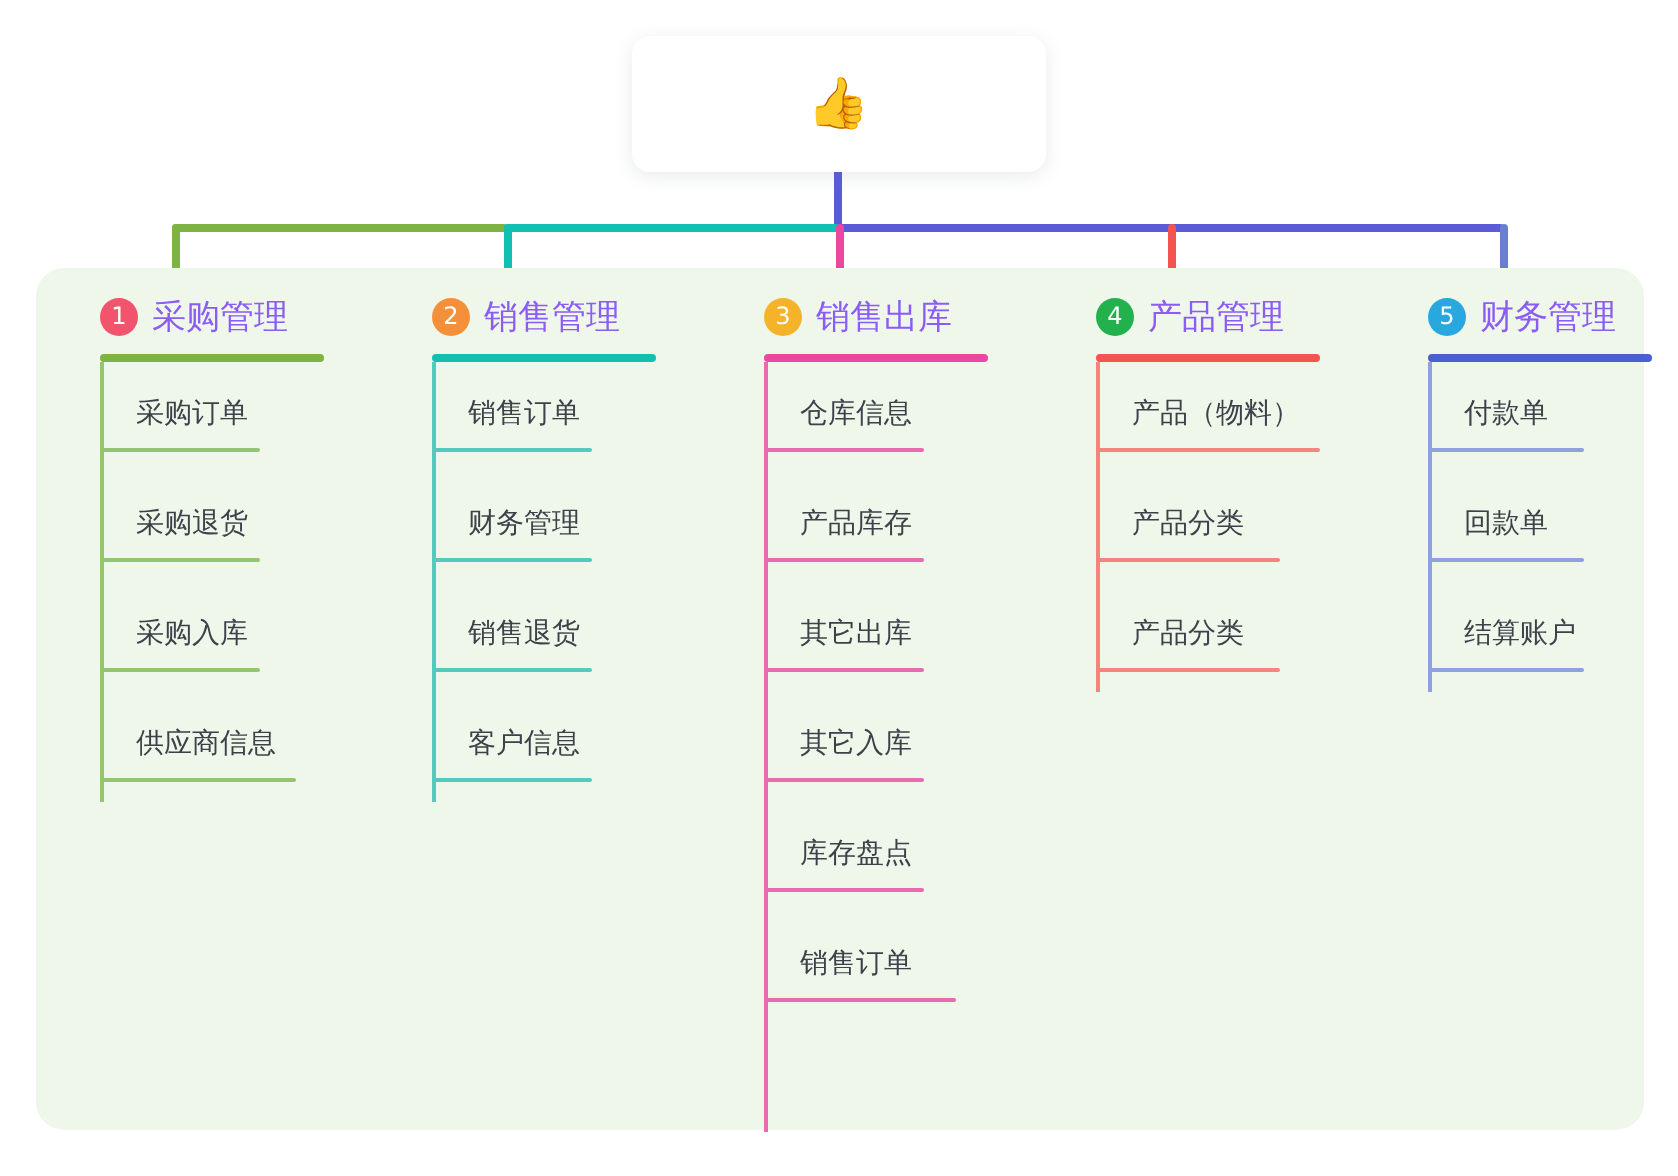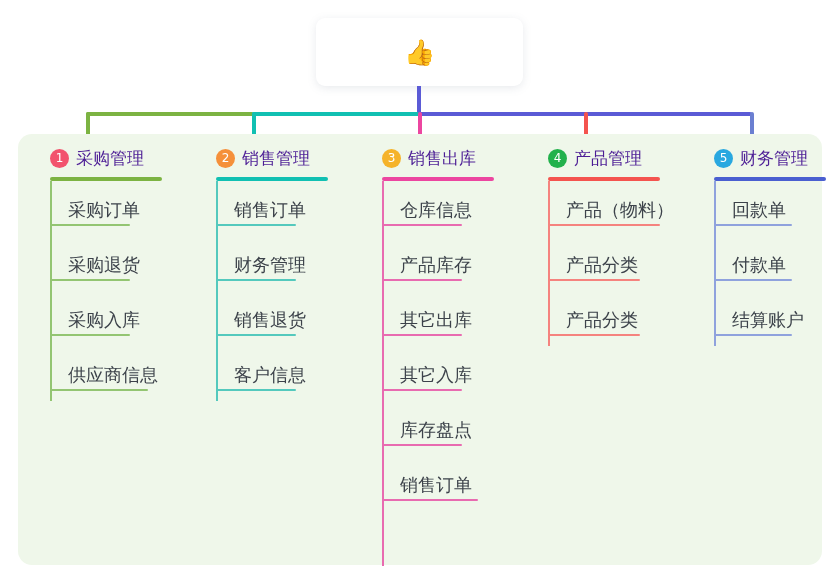--- a/index.html
+++ b/index.html
@@ -112,21 +112,21 @@
     border-radius: 50%;
     color: #ffffff;
     font-size: 12px;
     line-height: 19px;
     text-align: center;
     flex: none;
     font-family: "DejaVu Sans", sans-serif;
   }
   .col-title {
     font-size: 17px;
-    color: #4c1d95;
+    color: #8b5cf6;
     white-space: nowrap;
   }
   .col-rule {
     margin-top: 6px;
     height: 4px;
     border-radius: 2px;
   }
 
   .col-body {
     position: relative;
@@ -140,21 +140,21 @@
   }
   .leaf {
     position: relative;
     height: 55px;
     box-sizing: border-box;
   }
   .leaf-label {
     position: absolute;
     left: 36px;
     top: 17px;
-    font-size: 18px;
+    font-size: 14px;
     color: #3c424a;
     white-space: nowrap;
   }
   .leaf-rule {
     position: absolute;
     left: 18px;
     top: 43px;
     height: 2px;
     border-radius: 1px;
   }
@@ -291,28 +291,28 @@
       </div>
       <div class="column" style="left: 696px;">
         <div class="col-head">
           <span class="badge" style="background: rgb(41, 168, 224);">5</span>
           <span class="col-title">财务管理</span>
         </div>
         <div class="col-rule" style="background: rgb(74, 95, 208); width: 112px; margin-left: 18px;"></div>
         <div class="col-body">
           <div class="spine" style="background: rgb(143, 162, 221); height: 165px;"></div>
           <div class="leaf">
+            <span class="leaf-label">付款单</span>
+            <div class="leaf-rule" style="background: rgb(143, 162, 221); width: 78px;"></div>
+          </div>
+          <div class="leaf">
             <span class="leaf-label">回款单</span>
             <div class="leaf-rule" style="background: rgb(143, 162, 221); width: 78px;"></div>
           </div>
           <div class="leaf">
-            <span class="leaf-label">付款单</span>
-            <div class="leaf-rule" style="background: rgb(143, 162, 221); width: 78px;"></div>
-          </div>
-          <div class="leaf">
             <span class="leaf-label">结算账户</span>
             <div class="leaf-rule" style="background: rgb(143, 162, 221); width: 78px;"></div>
           </div>
         </div>
       </div>
     </div>
 
 </div>
 
 </body></html>

